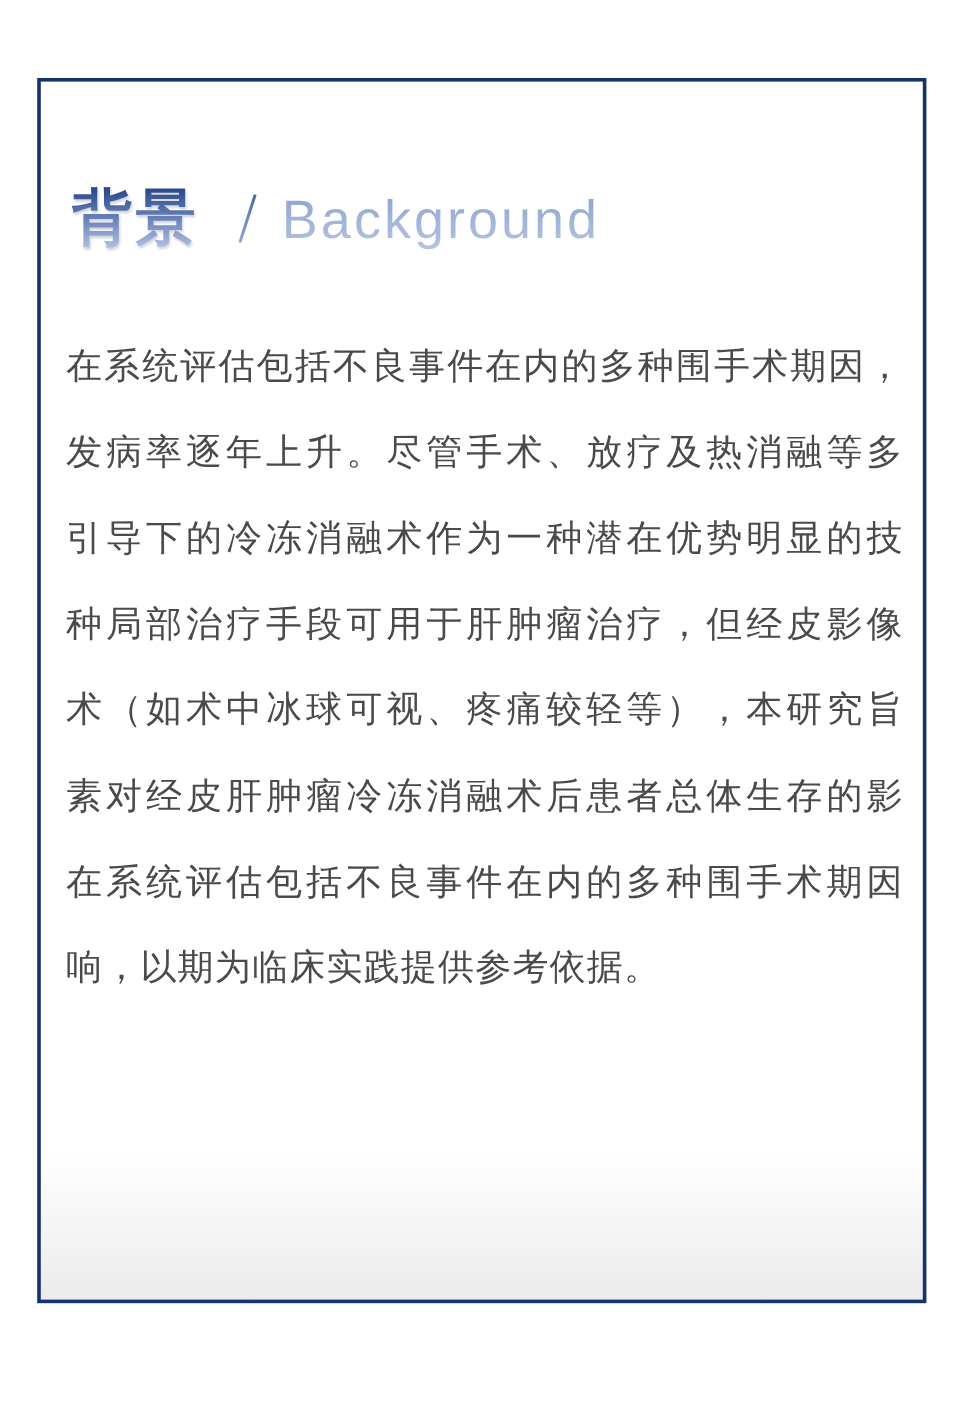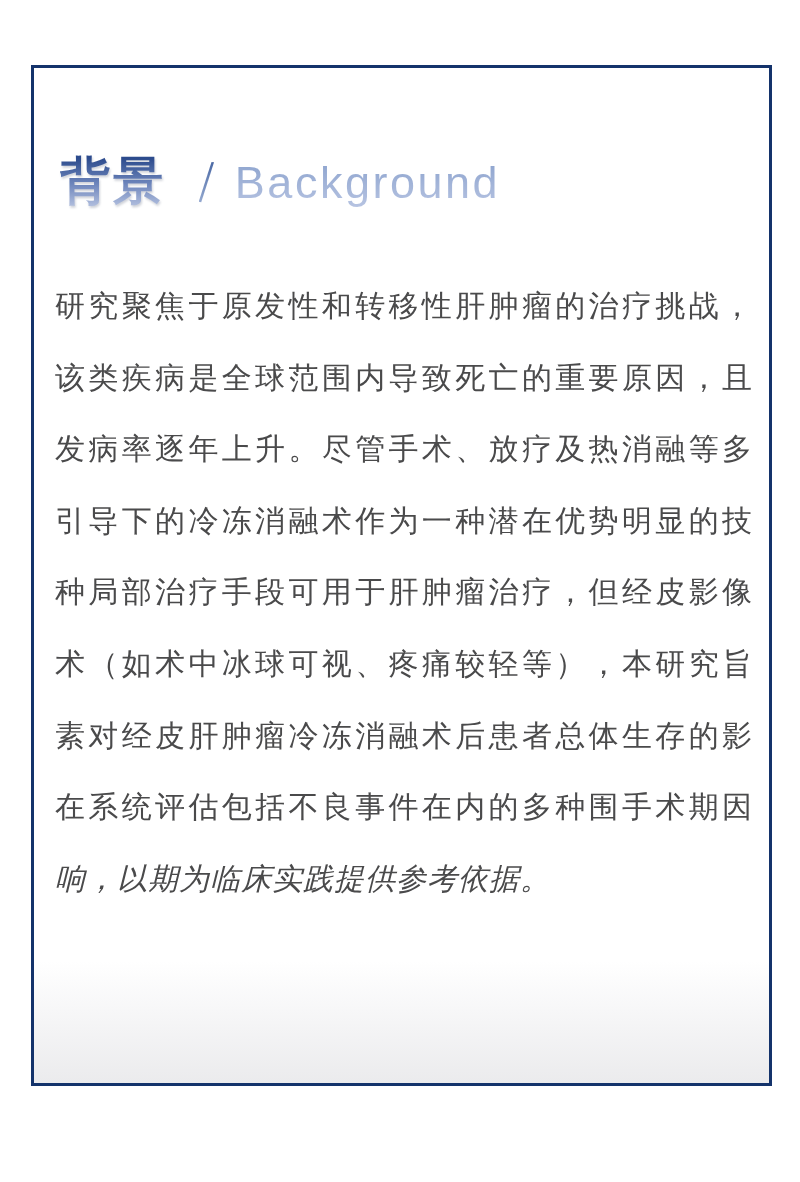--- a/index.html
+++ b/index.html
@@ -81,38 +81,36 @@
   .body-line {
     height: 71.6px;
     text-align: justify;
     text-align-last: justify;
     white-space: nowrap;
   }
   .body-line.last {
     text-align: right;
     text-align-last: left;
     letter-spacing: 1px;
-    font-style: italic;
   }
 </style>
 </head>
 <body>
 
 <div class="page">
   <div class="card">
 
     <div class="title-row">
       <span class="title-cn">背景</span>
       <span class="title-sep">/</span>
       <span class="title-en">Background</span>
     </div>
 
     <div class="body-block">
-      <div class="body-line">研究聚焦于原发性和转移性肝肿瘤的治疗挑战，</div>
-      <div class="body-line">该类疾病是全球范围内导致死亡的重要原因，且</div>
+      <div class="body-line">在系统评估包括不良事件在内的多种围手术期因，</div>
       <div class="body-line">发病率逐年上升。尽管手术、放疗及热消融等多</div>
       <div class="body-line">引导下的冷冻消融术作为一种潜在优势明显的技</div>
       <div class="body-line">种局部治疗手段可用于肝肿瘤治疗，但经皮影像</div>
       <div class="body-line">术（如术中冰球可视、疼痛较轻等），本研究旨</div>
       <div class="body-line">素对经皮肝肿瘤冷冻消融术后患者总体生存的影</div>
       <div class="body-line">在系统评估包括不良事件在内的多种围手术期因</div>
       <div class="body-line last">响，以期为临床实践提供参考依据。</div>
     </div>
 
   </div>

